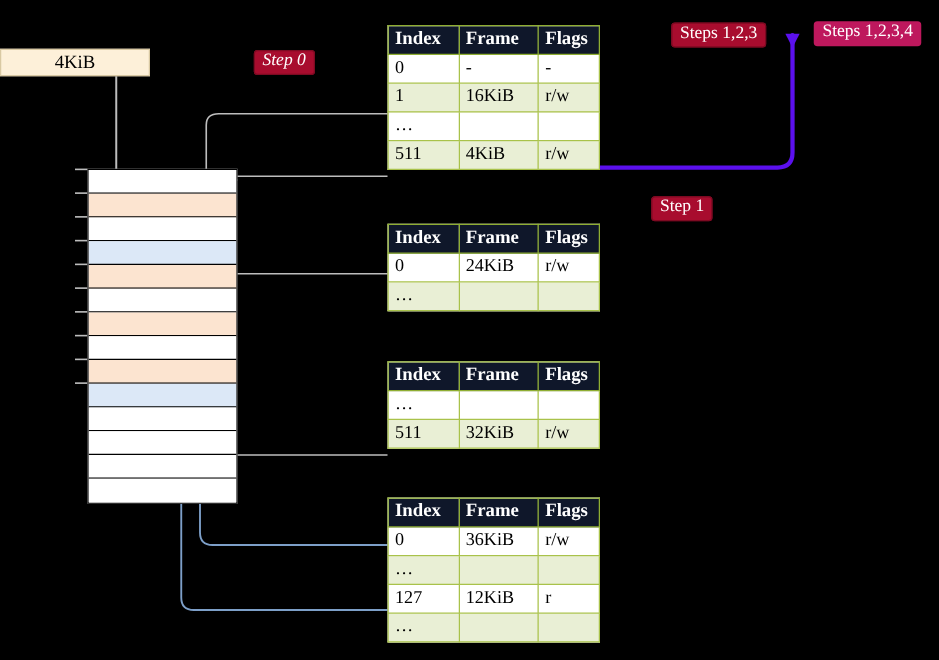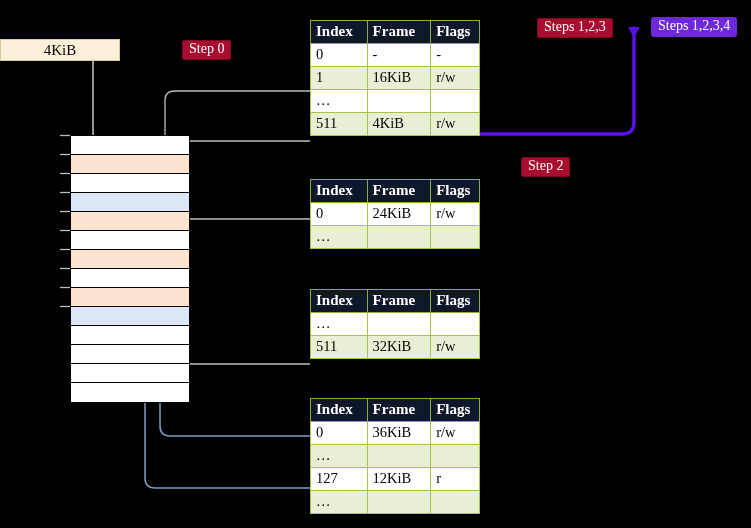--- a/index.html
+++ b/index.html
@@ -14,22 +14,22 @@
   .kib-box{position:absolute;left:0;top:39px;width:120px;height:22px;
            background:#FDF0D9;border:1px solid #D9C9A3;
            display:flex;align-items:center;justify-content:center;
            font-size:15px;color:#000;box-sizing:border-box;}
 
   
   .badge{position:absolute;display:inline-flex;align-items:center;justify-content:center;
          font-size:14px;color:#fff;padding:2px 7px 3px 7px;border-radius:3px;
          white-space:nowrap;line-height:1.05;}
   .badge.red{background:#A80C2E;box-shadow:0 0 0 1px #7d0a22 inset;}
-  .badge.violet{background:#6d28d9;}
-  #badge-step0{left:182px;top:40px;}
+  .badge.violet{background:#be185d;}
+  #badge-step0{left:203px;top:40px;font-style:italic;}
   #badge-step123{left:512px;top:18px;margin-left:25px;}
   #badge-step1234{left:651px;top:17px;}
   #badge-step4{left:521px;top:157px;}
 
   
   .mem{position:absolute;left:70px;top:135px;width:120px;border:1px solid #000;
        box-sizing:border-box;background:#fff;}
   .mem-row{height:19px;border-bottom:1px solid #000;box-sizing:border-box;}
   .mem-row:last-child{border-bottom:none;}
   .mem-row.white{background:#ffffff;}
@@ -104,21 +104,21 @@
     <path d="M455,134 L622,134 Q634,134 634,122 L634,28" fill="none" stroke="#5B10EE" stroke-width="3.4" stroke-linecap="round" marker-end="url(#ah-violet)"></path>
   </svg>
 
   <div class="kib-box">
     <span>4KiB</span>
   </div>
 
   <div class="badge red" id="badge-step0">Step 0</div>
   <div class="badge red" id="badge-step123">Steps 1,2,3</div>
   <div class="badge violet" id="badge-step1234">Steps 1,2,3,4</div>
-  <div class="badge red" id="badge-step4">Step 2</div>
+  <div class="badge red" id="badge-step4">Step 1</div>
 
   <div class="mem" id="memory-grid">
       <div class="mem-row white"></div>
       <div class="mem-row peach"></div>
       <div class="mem-row white"></div>
       <div class="mem-row blue"></div>
       <div class="mem-row peach"></div>
       <div class="mem-row white"></div>
       <div class="mem-row peach"></div>
       <div class="mem-row white"></div>

